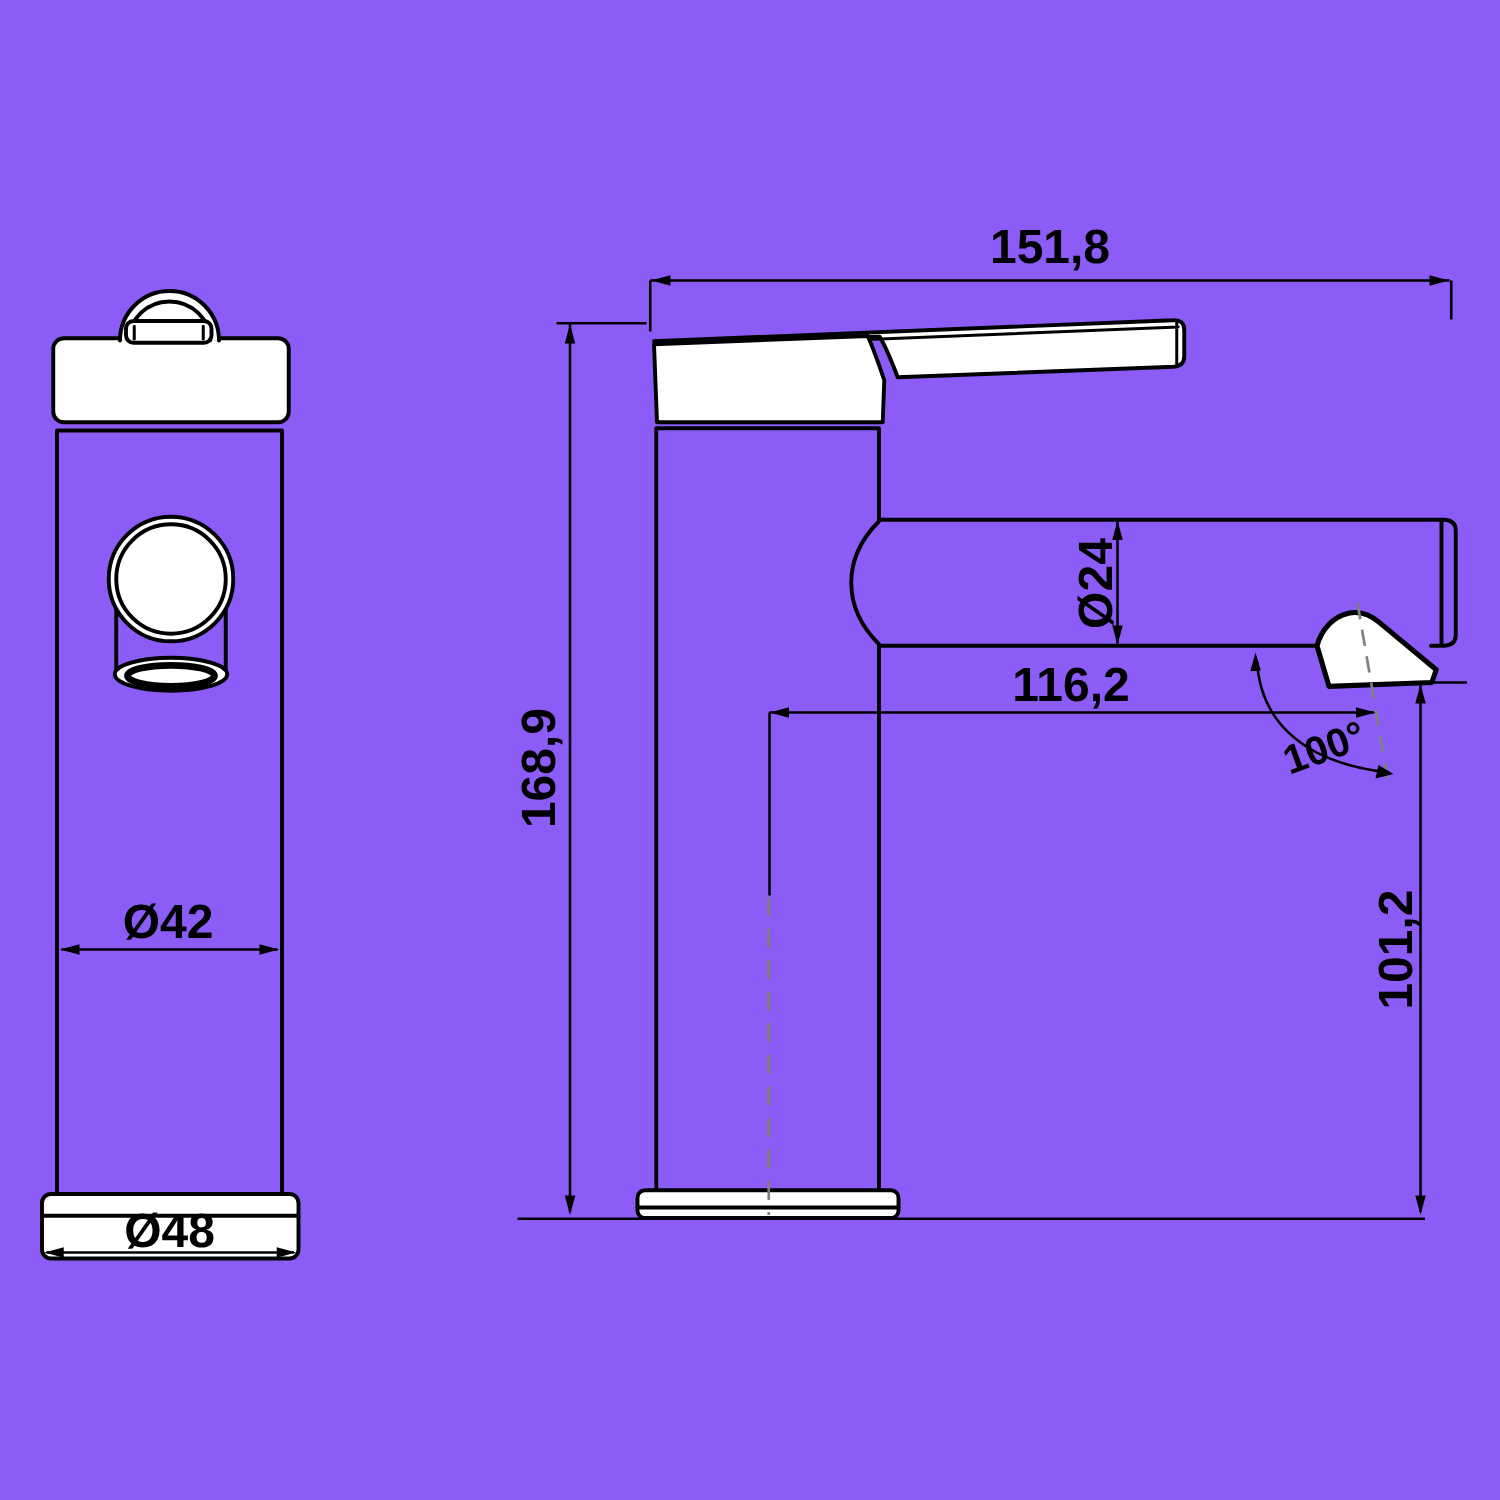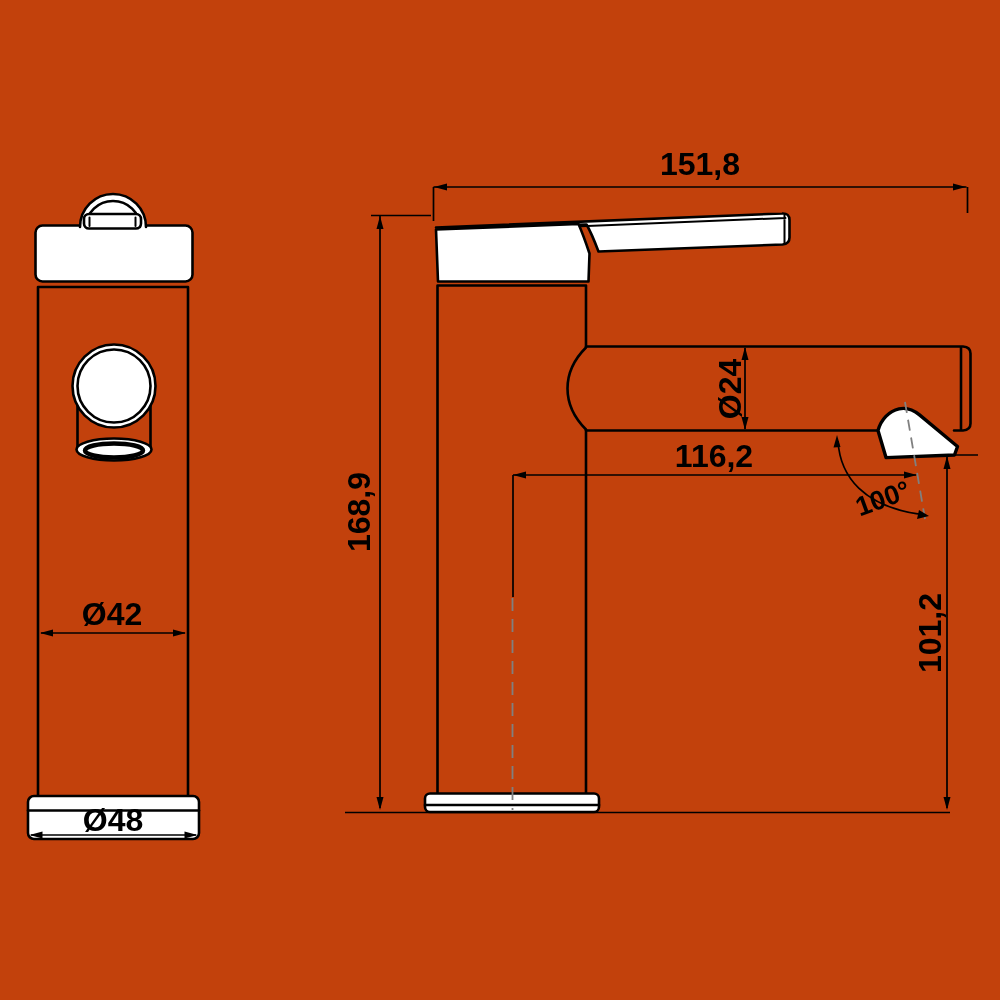--- a/index.html
+++ b/index.html
@@ -7,21 +7,21 @@
     padding: 0;
     background: #ffffff;
     width: 1000px;
     height: 1000px;
     font-family: "Liberation Sans", sans-serif;
   }
   .canvas {
     position: relative;
     width: 1000px;
     height: 1000px;
-    background: #c2410c;
+    background: #8b5cf6;
     overflow: hidden;
   }
   svg { display: block; }
   .obj  { stroke: #000000; stroke-width: 2.6; fill: none; stroke-linecap: round; stroke-linejoin: round; }
   .objf { stroke: #000000; stroke-width: 2.6; fill: #ffffff; stroke-linecap: round; stroke-linejoin: round; }
   .thin { stroke: #000000; stroke-width: 2;   fill: none; stroke-linecap: round; }
   .dim  { stroke: #000000; stroke-width: 1.7; fill: none; stroke-linecap: butt; }
   .arrow { fill: #000000; stroke: none; }
   .dimtext {
     font-family: "Liberation Sans", sans-serif;

